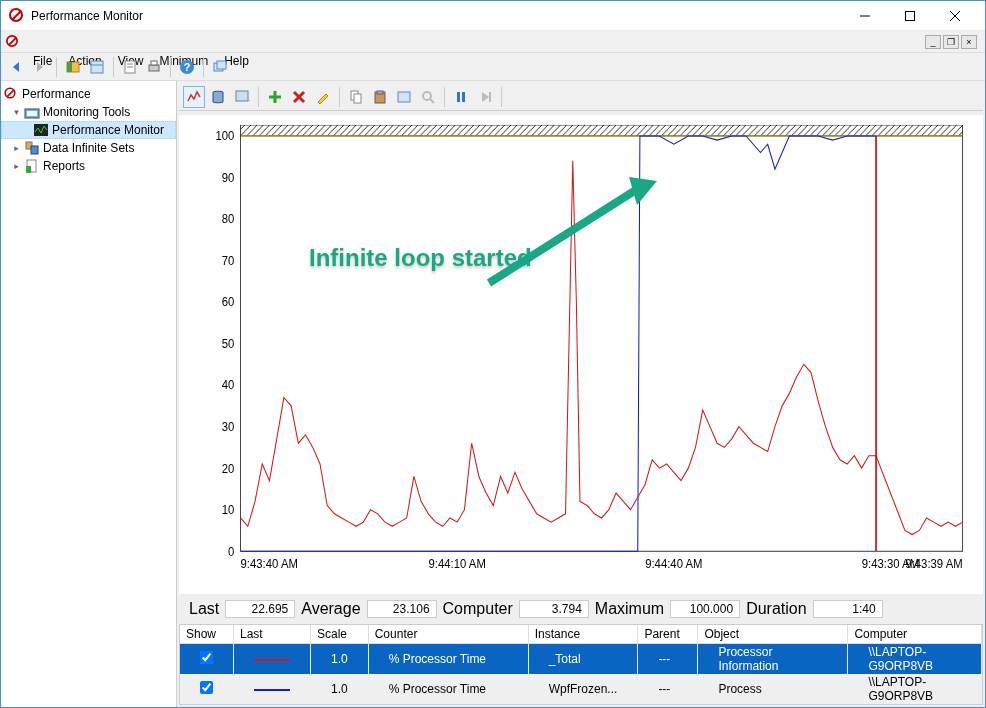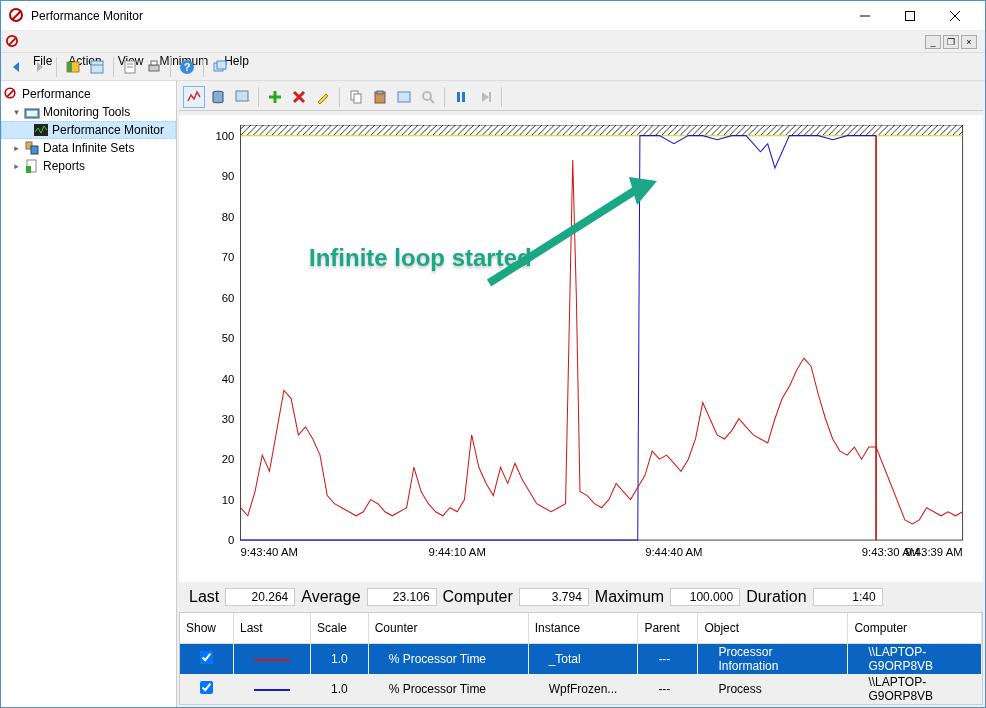--- a/index.html
+++ b/index.html
@@ -26,21 +26,21 @@
 .content { flex: 1; background: #efefef; display: flex; flex-direction: column; }
 .toolbar2 { height: 28px; background: #f0f0f0; display: flex; align-items: center; padding: 0 4px; gap: 2px; border-bottom: 1px solid #ccc; margin: 2px; }
 .chartwrap { flex: 1; background: #fff; margin: 2px; position: relative; padding: 10px; }
 .chart-svg { width: 100%; height: 100%; }
 .annot { position: absolute; font-size: 24px; font-weight: bold; color: #1aa786; text-shadow: 0 2px 3px rgba(0,0,0,0.25); }
 .statsrow { display: flex; align-items: center; padding: 4px 10px; gap: 6px; background:#efefef; margin: 0 2px;}
 .statsrow .lbl { font-size: 16px; }
 .statsrow .val { background: #fff; border: 1px solid #ccc; padding: 1px 6px; min-width: 70px; text-align: right; font-size: 12px; }
 .counters { margin: 2px; border: 1px solid #ccc; background: #fff; }
 .counters table { width: 100%; border-collapse: collapse; font-size: 12px; }
-.counters th { background: #fff; border-right: 1px solid #ddd; border-bottom: 1px solid #ddd; text-align: left; padding: 8px 6px; font-weight: 400; }
+.counters th { background: #fff; border-right: 1px solid #ddd; border-bottom: 1px solid #ddd; text-align: left; padding: 2px 6px; font-weight: 400; }
 .counters td { padding: 1px 20px; border-right: 1px solid #eee; }
 .counters tr.sel td { background: #0a64c2; color: #fff; }
 .counters tr.alt td { background: #f5f5f5; }
 .counters tr:not(.sel):not(.alt) td { background: #efefef; }
 .chk { width: 13px; height: 13px; }
 .colorline { display:inline-block; width: 36px; height: 2px; vertical-align: middle;}
 .perfmon-icon { border:2px solid #b00; border-radius:50%; width:14px; height:14px; position:relative; display:inline-block;}
 .perfmon-icon::after{content:""; position:absolute; width:2px; height:12px; background:#b00; left:5px; top:-1px; transform:rotate(45deg);}
 </style>
 </head>
@@ -298,21 +298,21 @@
         <span>Infinite loop started</span>
       </div>
       <svg style="position:absolute; left:300px; top:58px;" width="180" height="120">
         <line x1="10" y1="110" x2="160" y2="15" stroke="#1aa786" stroke-width="8"></line>
         <polygon points="150,4 178,8 158,32" fill="#1aa786"></polygon>
       </svg>
     </div>
 
     <div class="statsrow">
       <span class="lbl">Last</span>
-      <span class="val">20.264</span>
+      <span class="val">22.695</span>
       <span class="lbl">Average</span>
       <span class="val">23.106</span>
       <span class="lbl">Computer</span>
       <span class="val">3.794</span>
       <span class="lbl">Maximum</span>
       <span class="val">100.000</span>
       <span class="lbl">Duration</span>
       <span class="val">1:40</span>
     </div>
 

